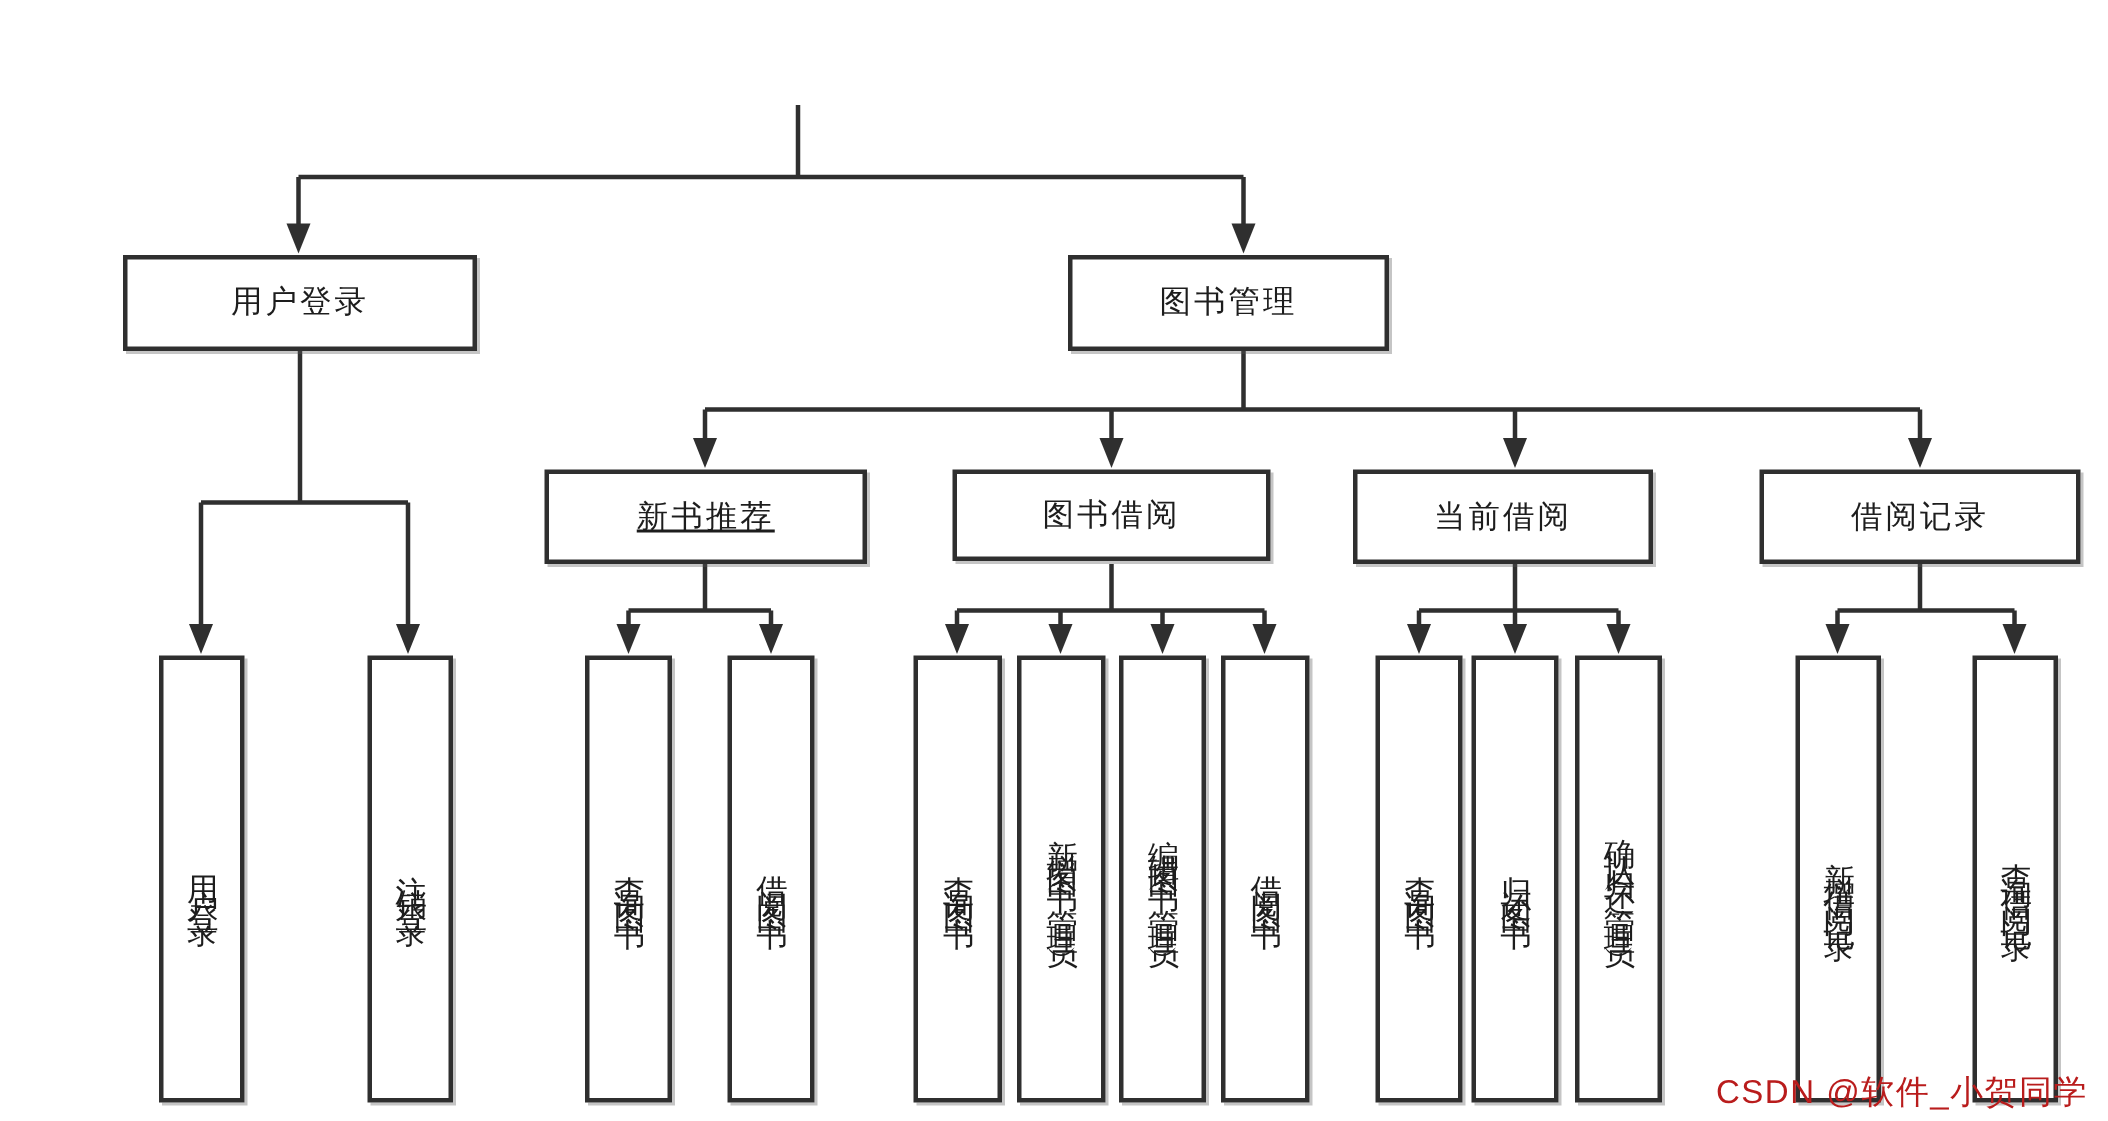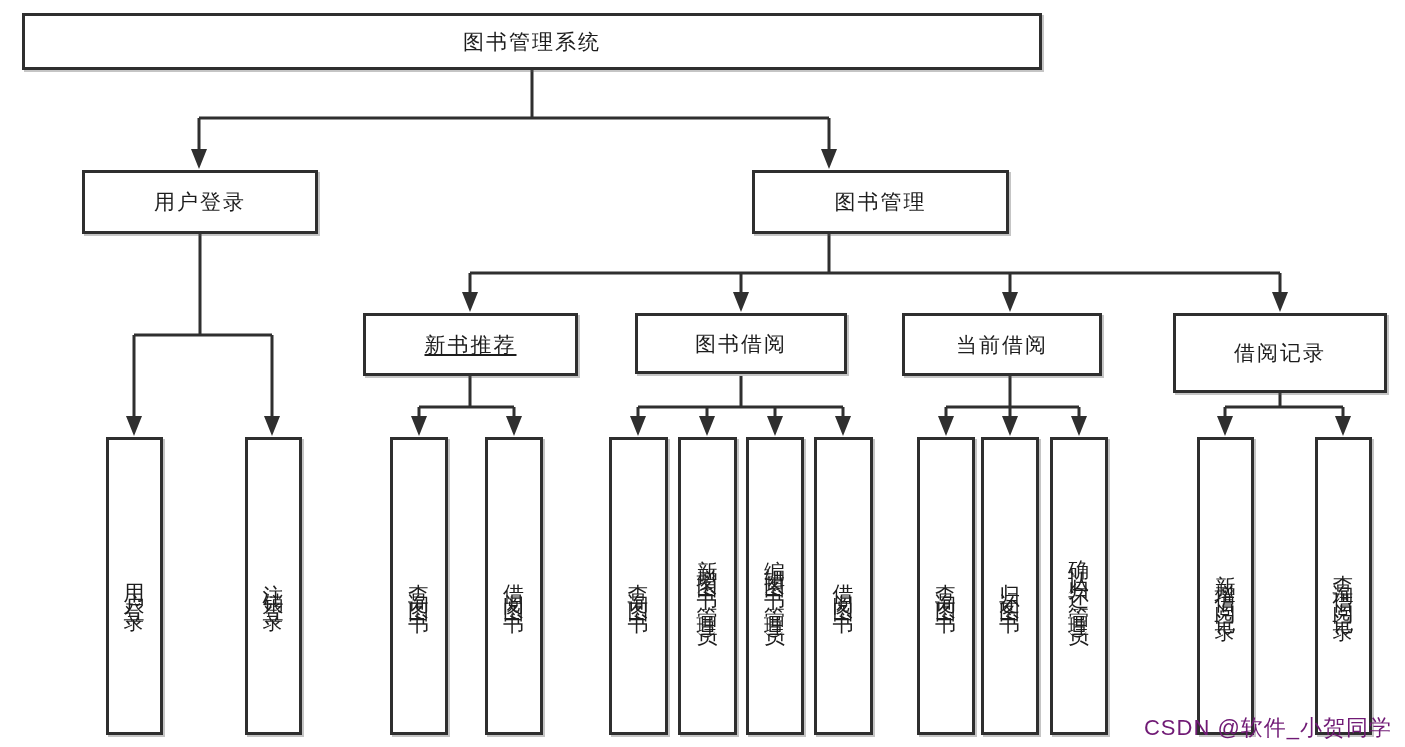--- a/index.html
+++ b/index.html
@@ -27,21 +27,21 @@
   .node.vertical{
     writing-mode:vertical-rl;
     text-orientation:mixed;
     letter-spacing:0.45em;
     font-size:21px;
   }
   .watermark{
     position:absolute;
     right:13px;bottom:4px;
     font-size:22px;
-    color:#701a75;
+    color:#b91c1c;
     letter-spacing:1px;
     white-space:nowrap;
   }
 </style>
 </head>
 <body>
 
 <div class="canvas">
 
   <svg class="connectors" viewBox="0 0 1405 747" xmlns="http://www.w3.org/2000/svg" aria-hidden="true">
@@ -68,29 +68,28 @@
       <polygon points="767,416 783,416 775,436"></polygon>
       <polygon points="835,416 851,416 843,436"></polygon>
       <polygon points="938,416 954,416 946,436"></polygon>
       <polygon points="1002,416 1018,416 1010,436"></polygon>
       <polygon points="1071,416 1087,416 1079,436"></polygon>
       <polygon points="1217,416 1233,416 1225,436"></polygon>
       <polygon points="1335,416 1351,416 1343,436"></polygon>
     </g>
   </svg>
 
-  <div class="node" style="left:22px;top:13px;width:1020px;height:57px;">图书管理系统</div>
 
   <div class="node" style="left:82px;top:170px;width:236px;height:64px;">用户登录</div>
-  <div class="node" style="left:752px;top:170px;width:257px;height:64px;">图书管理</div>
+  <div class="node" style="left:712px;top:170px;width:214px;height:64px;">图书管理</div>
 
   <div class="node" style="left:363px;top:313px;width:215px;height:63px;text-decoration:underline;">新书推荐</div>
   <div class="node" style="left:635px;top:313px;width:212px;height:61px;">图书借阅</div>
   <div class="node" style="left:902px;top:313px;width:200px;height:63px;">当前借阅</div>
-  <div class="node" style="left:1173px;top:313px;width:214px;height:80px;">借阅记录</div>
+  <div class="node" style="left:1173px;top:313px;width:214px;height:63px;">借阅记录</div>
 
   <div class="node vertical" style="left:106px;top:437px;width:57px;height:298px;">用户登录</div>
   <div class="node vertical" style="left:245px;top:437px;width:57px;height:298px;">注销登录</div>
 
   <div class="node vertical" style="left:390px;top:437px;width:58px;height:298px;">查询图书</div>
   <div class="node vertical" style="left:485px;top:437px;width:58px;height:298px;">借阅图书</div>
 
   <div class="node vertical" style="left:609px;top:437px;width:59px;height:298px;">查询图书</div>
   <div class="node vertical" style="left:678px;top:437px;width:59px;height:298px;">新增图书（管理员）</div>
   <div class="node vertical" style="left:746px;top:437px;width:58px;height:298px;">编辑图书（管理员）</div>

